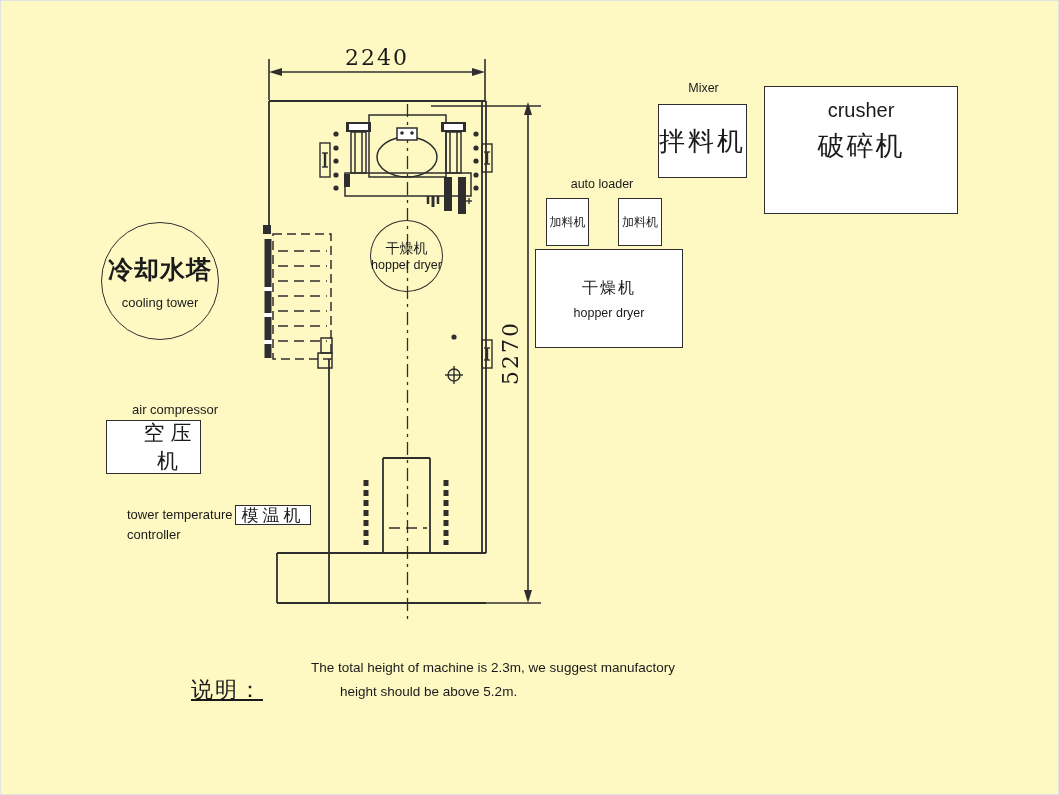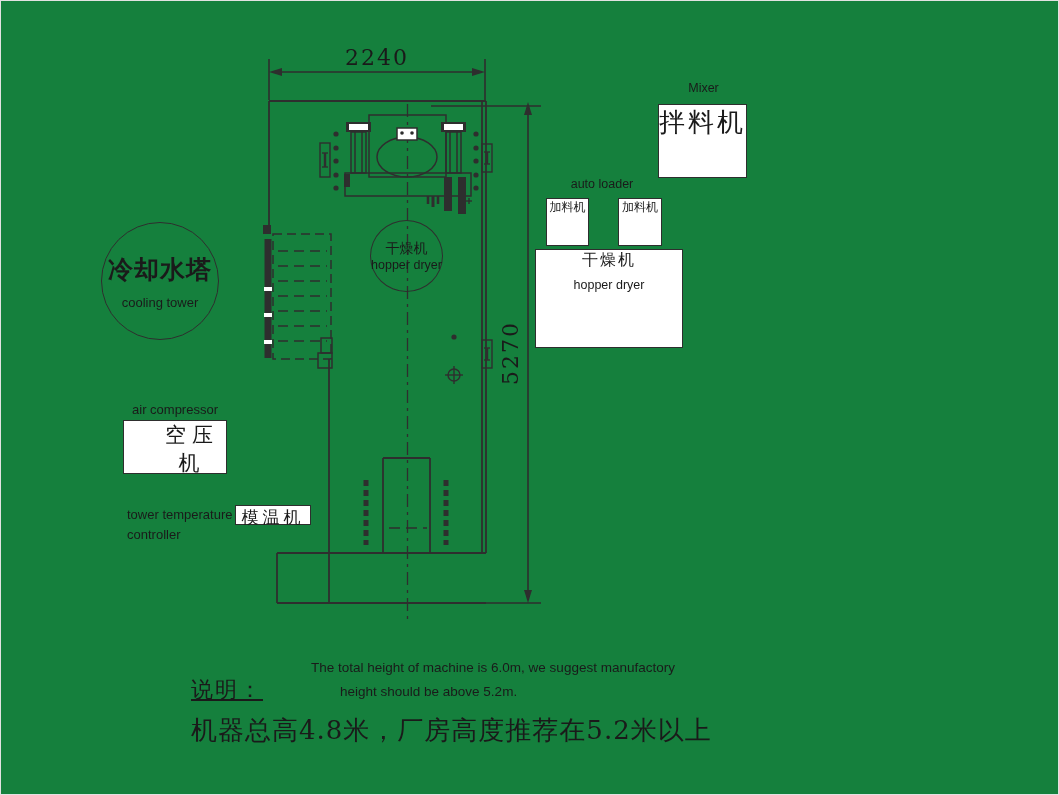--- a/index.html
+++ b/index.html
@@ -1,21 +1,21 @@
 <!DOCTYPE html>
 <html><head>
 <meta charset="utf-8">
 <style>
   html,body{margin:0;padding:0;background:#fff;}
-  .canvas{position:relative;width:1059px;height:795px;background:#15803d;
+  .canvas{position:relative;width:1059px;height:795px;background:#fef9c3;
           font-family:"Liberation Sans","DejaVu Sans",sans-serif;color:#1a1a1a;
           border:1px solid #e2e2e2;box-sizing:border-box;overflow:hidden;}
   svg.draw{position:absolute;left:0;top:0;}
   .box{position:absolute;border:1.6px solid #2e2e2e;background:#fff;
-       display:flex;flex-direction:column;align-items:center;
+       display:flex;flex-direction:column;align-items:center;justify-content:center;
        box-sizing:border-box;text-align:center;}
   .circle{position:absolute;border:1.7px solid #2e2e2e;border-radius:50%;
           display:flex;flex-direction:column;align-items:center;justify-content:center;
           box-sizing:border-box;text-align:center;background:transparent;}
   .zh-big{font-family:"DejaVu Serif","Liberation Serif",serif;}
   .lbl{position:absolute;white-space:nowrap;}
   .ctr{text-align:center;}
   .dimtext{font-family:"DejaVu Serif","Liberation Serif",serif;font-size:22px;letter-spacing:2px;}
 </style>
 </head>
@@ -168,43 +168,46 @@
   <div class="circle" style="left:100px;top:221px;width:118px;height:118px;">
     <div class="zh-big" style="font-size:25px;letter-spacing:1px;font-weight:bold;">冷却水塔</div>
     <div style="font-size:13px;margin-top:9px;">cooling tower</div>
   </div>
 
   <div class="lbl ctr" style="left:660px;top:80px;width:85px;font-size:12.5px;">Mixer</div>
   <div class="box" style="left:657px;top:103px;width:89px;height:74px;">
     <div class="zh-big" style="font-size:26px;letter-spacing:3px;">拌料机</div>
   </div>
 
+  <div class="box" style="left:763px;top:85px;width:194px;height:128px;justify-content:flex-start;padding-top:12px;">
+    <div style="font-size:20px;">crusher</div>
+    <div class="zh-big" style="font-size:27px;letter-spacing:2px;margin-top:6px;">破碎机</div>
+  </div>
 
   <div class="lbl ctr" style="left:540px;top:176px;width:122px;font-size:12.5px;">auto loader</div>
   <div class="box" style="left:545px;top:197px;width:43px;height:48px;">
     <div class="zh-big" style="font-size:12px;">加料机</div>
   </div>
   <div class="box" style="left:617px;top:197px;width:44px;height:48px;">
     <div class="zh-big" style="font-size:12px;">加料机</div>
   </div>
 
   <div class="box" style="left:534px;top:248px;width:148px;height:99px;">
     <div class="zh-big" style="font-size:16px;letter-spacing:2px;">干燥机</div>
     <div style="font-size:12.5px;margin-top:7px;">hopper dryer</div>
   </div>
 
   <div class="lbl ctr" style="left:120px;top:401px;width:108px;font-size:13px;">air compressor</div>
-  <div class="box" style="left:122px;top:419px;width:104px;height:54px;padding-left:34px;">
+  <div class="box" style="left:105px;top:419px;width:95px;height:54px;padding-left:34px;">
     <div class="zh-big" style="font-size:21px;letter-spacing:6px;">空压机</div>
   </div>
 
   <div class="lbl" style="left:126px;top:506px;font-size:13px;">tower temperature</div>
   <div class="lbl" style="left:126px;top:526px;font-size:13px;">controller</div>
   <div class="box" style="left:234px;top:504px;width:76px;height:20px;">
     <div class="zh-big" style="font-size:17px;letter-spacing:4px;">模温机</div>
   </div>
 
   <div class="lbl zh-big" style="left:190px;top:674px;font-size:22px;letter-spacing:2px;text-decoration:underline;">说明：</div>
-  <div class="lbl" style="left:310px;top:659px;font-size:13.5px;">The total height of machine is 6.0m, we suggest manufactory</div>
+  <div class="lbl" style="left:310px;top:659px;font-size:13.5px;">The total height of machine is 2.3m, we suggest manufactory</div>
   <div class="lbl" style="left:310px;top:683px;font-size:13.5px;padding-left:29px;">height should be above 5.2m.</div>
-  <div class="lbl zh-big" style="left:190px;top:712px;font-size:26px;letter-spacing:1px;">机器总高4.8米，厂房高度推荐在5.2米以上</div>
 
 </div>
 
 </body></html>

